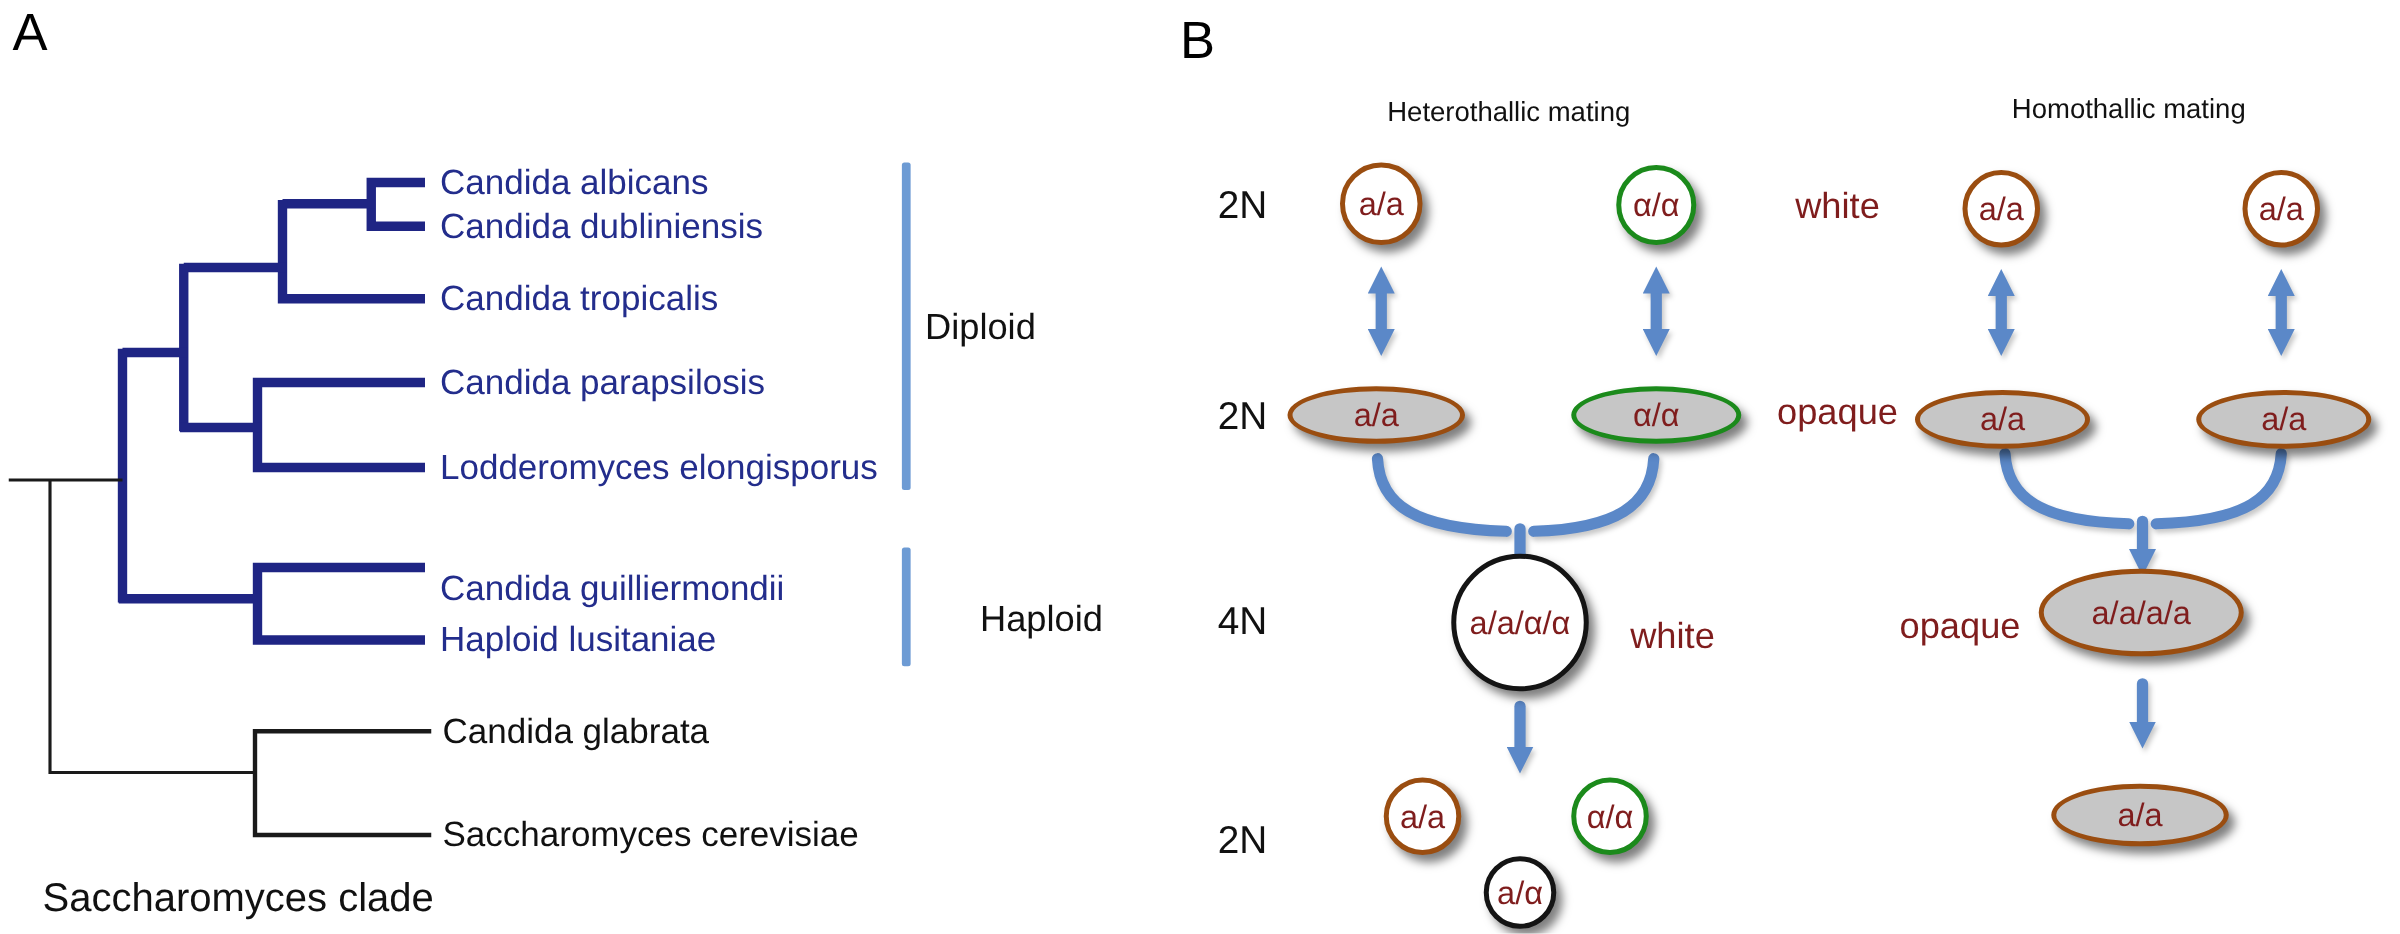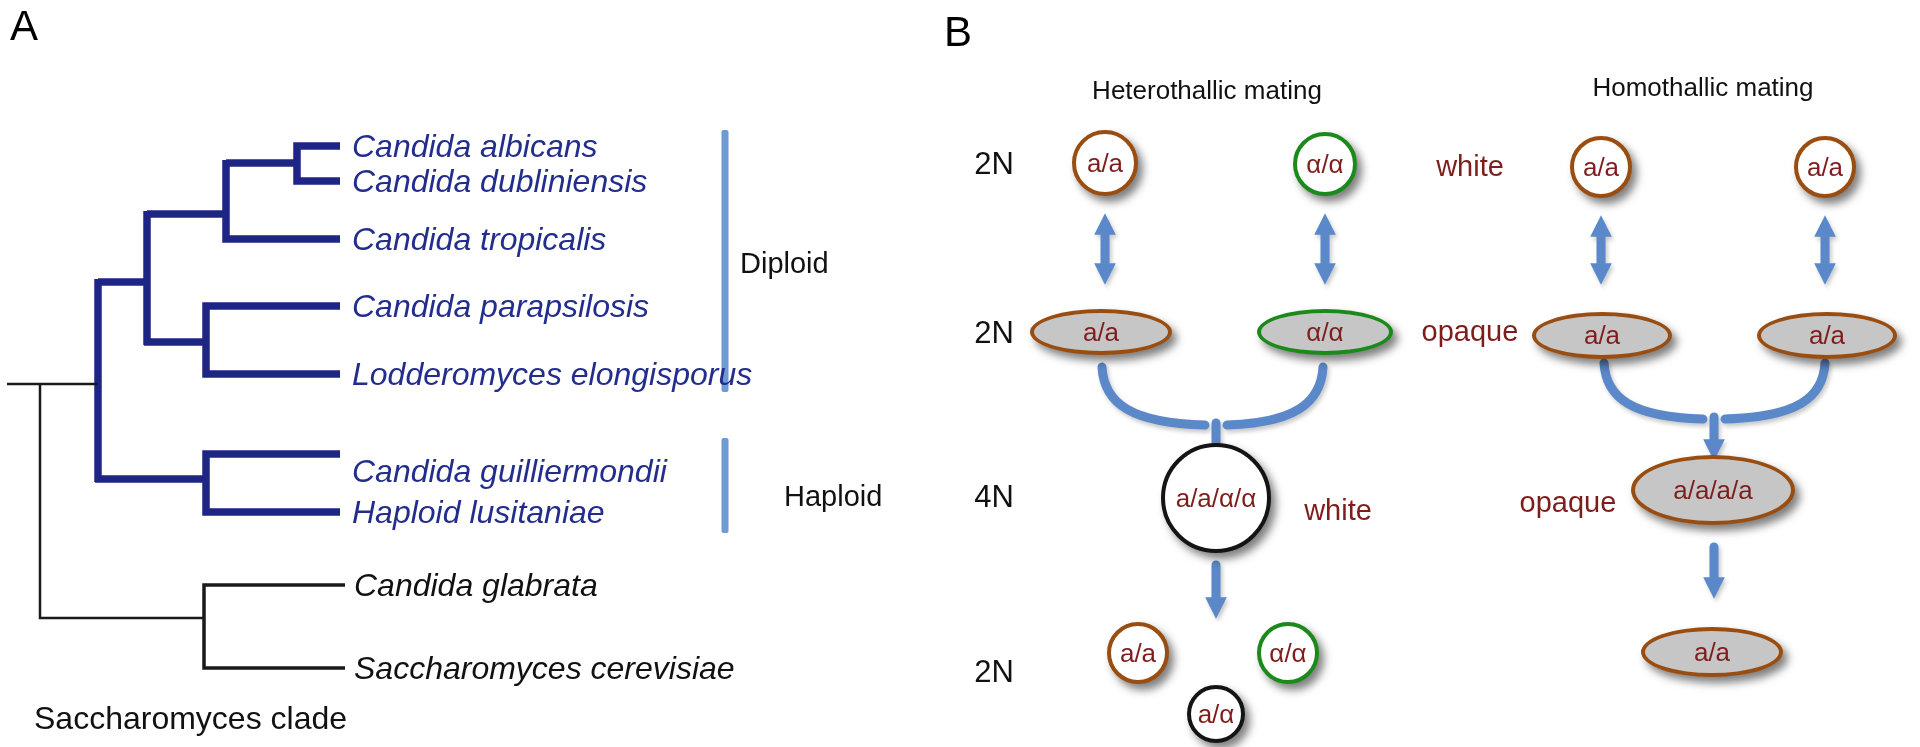--- a/index.html
+++ b/index.html
@@ -7,28 +7,28 @@
     position:relative;width:1920px;height:747px;background:#ffffff;overflow:hidden;
     font-family:"Liberation Sans", sans-serif;color:#111;
   }
   .abs{position:absolute;}
   svg.layer{position:absolute;left:0;top:0;}
 
   
   .panel-letter{font-size:42px;color:#000;}
   .clade-title-blue{font-size:31px;color:#232d8c;white-space:nowrap;}
   .clade-title-black{font-size:32px;color:#111;white-space:nowrap;}
-  .species{font-size:32px;font-style:italic;white-space:nowrap;transform:translateY(-50%);}
+  .species{font-size:28px;white-space:nowrap;transform:translateY(-50%);}
   .species.blue{color:#232d8c;}
   .species.black{color:#111;}
   .ploidy-label{font-size:29px;color:#111;transform:translateY(-50%);white-space:nowrap;}
 
   .b-title{font-size:34px;color:#111;white-space:nowrap;transform:translate(-50%,-50%);}
   .b-title .it{font-style:italic;}
-  .col-header{font-size:26px;color:#111;white-space:nowrap;transform:translate(-50%,-50%);}
+  .col-header{font-size:22px;color:#111;white-space:nowrap;transform:translate(-50%,-50%);}
   .row-label{font-size:31px;color:#111;transform:translate(-50%,-50%);}
   .phase-label{font-size:29px;color:#7f1d1d;transform:translate(-50%,-50%);white-space:nowrap;}
 
   
   .cell{
     position:absolute;display:flex;align-items:center;justify-content:center;
     border-radius:50%;background:#ffffff;box-sizing:border-box;
     font-weight:normal;font-size:26px;color:#7f1d1d;
     box-shadow:5px 6px 8px rgba(0,0,0,0.50);
   }

